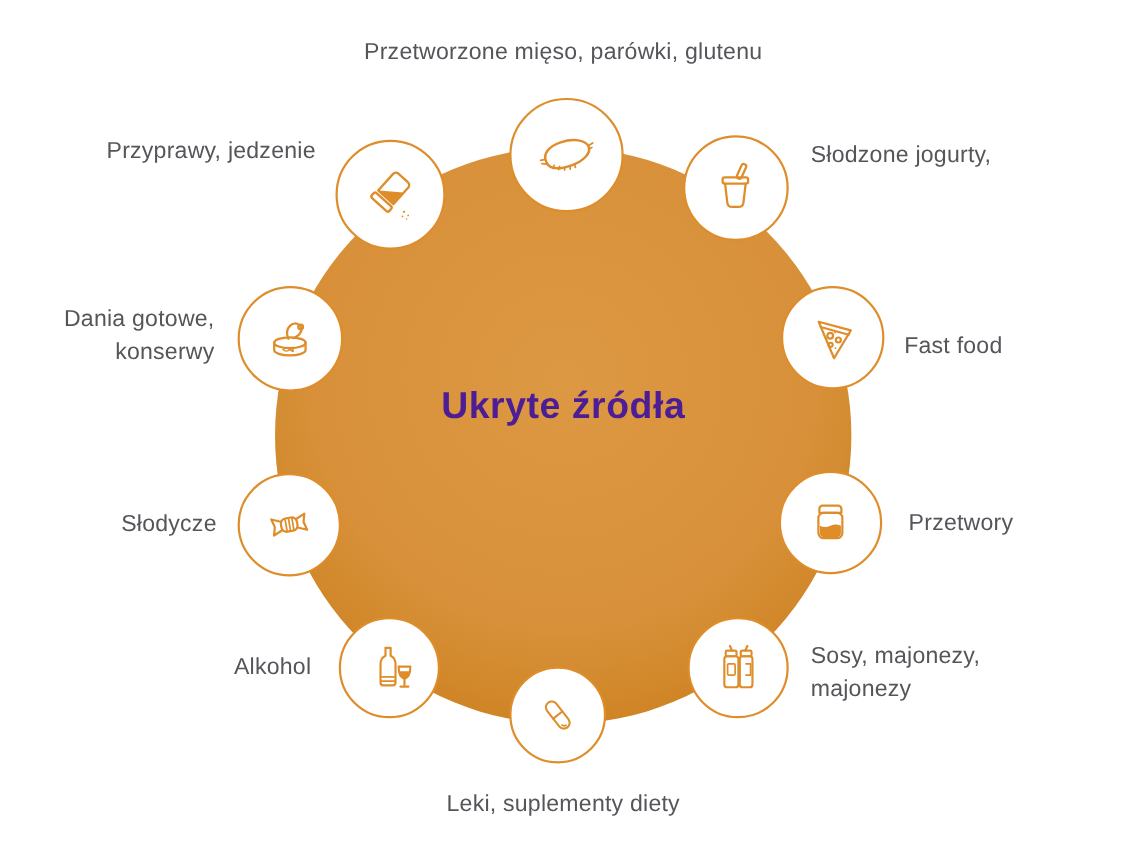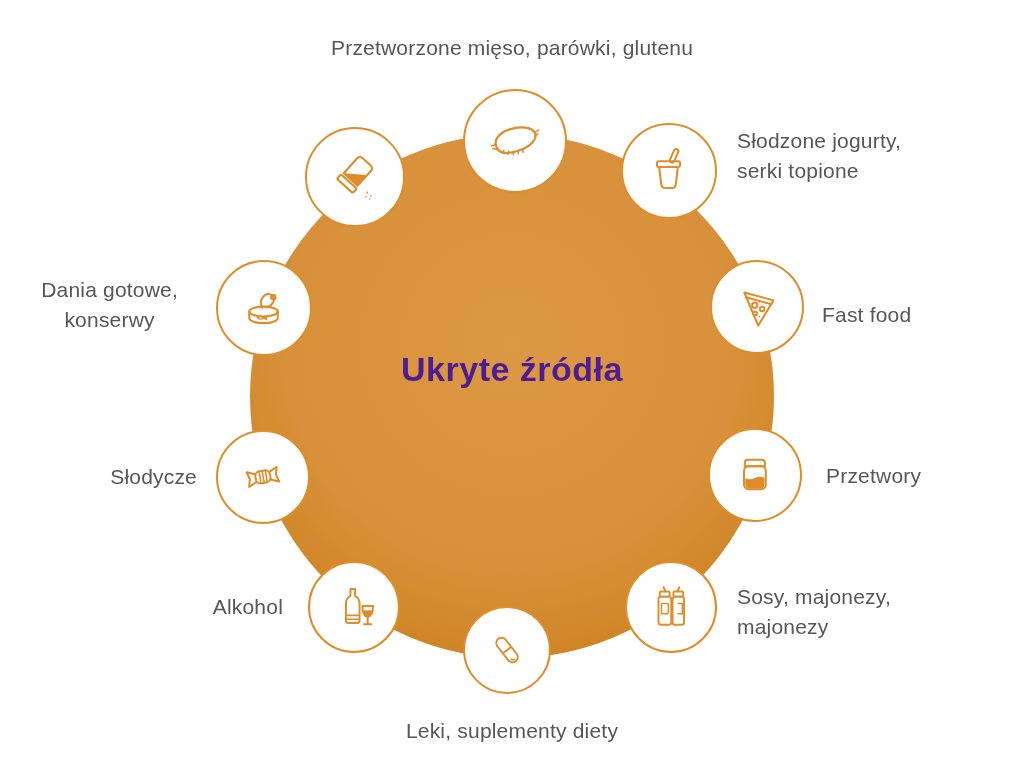--- a/index.html
+++ b/index.html
@@ -47,21 +47,21 @@
   .n-pill    { left:463px; top:606px; width:88px;  height:88px; }
   .n-wine    { left:308px; top:561px; width:92px;  height:92px; }
   .n-candy   { left:216px; top:430px; width:94px;  height:94px; }
   .n-can     { left:216px; top:260px; width:96px;  height:96px; }
   .n-spice   { left:305px; top:127px; width:100px; height:100px; }
 
   
   .l-meat    { top:33px; }
   .l-spice   { right:737px; top:123px; }
   .l-yogurt  { left:737px; top:126px; }
-  .l-can     { right:846px; top:275px;text-align:center; }
+  .l-can     { right:829px; top:275px; }
   .l-pizza   { left:822px; top:300px; }
   .l-candy   { right:827px; top:462px; }
   .l-jar     { left:826px; top:461px; }
   .l-wine    { right:741px; top:592px; }
   .l-sauce   { left:737px; top:582px; }
   .l-pill    { top:716px; }
 </style>
 </head>
 <body>
 
@@ -180,25 +180,25 @@
           <circle cx="48" cy="56" r=".8"></circle>
       </g>
     </svg>
   </div>
 
   <div class="label l-meat center-x nowrap">
     <span>Przetworzone mięso, parówki, glutenu</span>
   </div>
 
   <div class="label l-spice ta-r">
+    <span>Przyprawy, jedzenie</span>
   </div>
 
   <div class="label l-yogurt">
     <span>Słodzone jogurty,</span>
-    <span>serki topione</span>
   </div>
 
   <div class="label l-can ta-r">
     <span>Dania gotowe,</span>
     <span>konserwy</span>
   </div>
 
   <div class="label l-pizza nowrap">
     <span>Fast food</span>
   </div>

